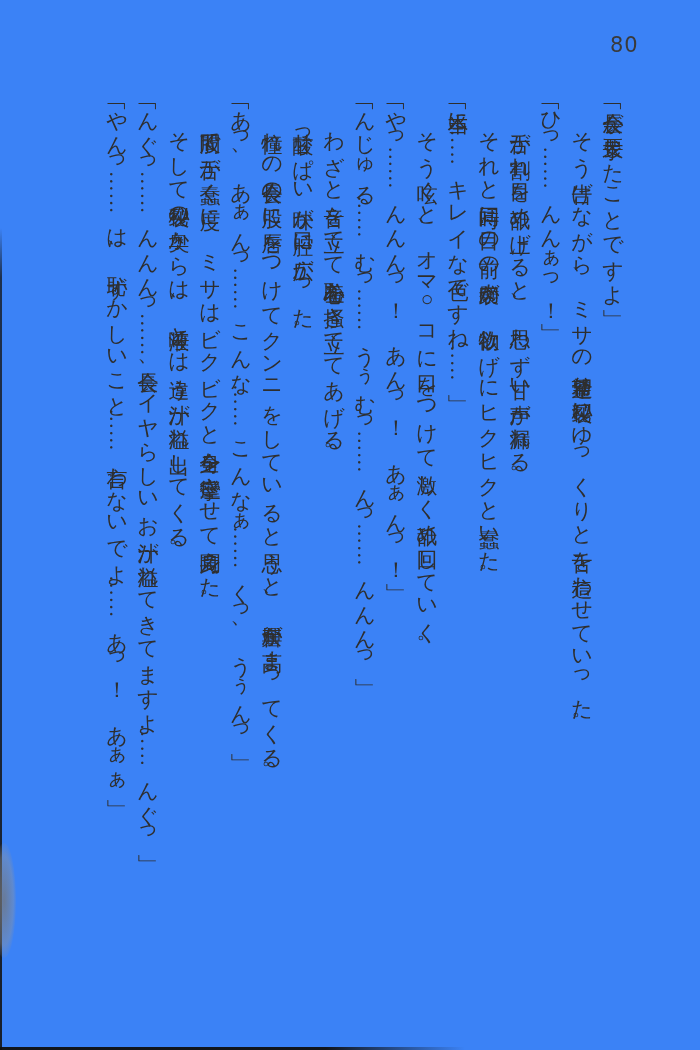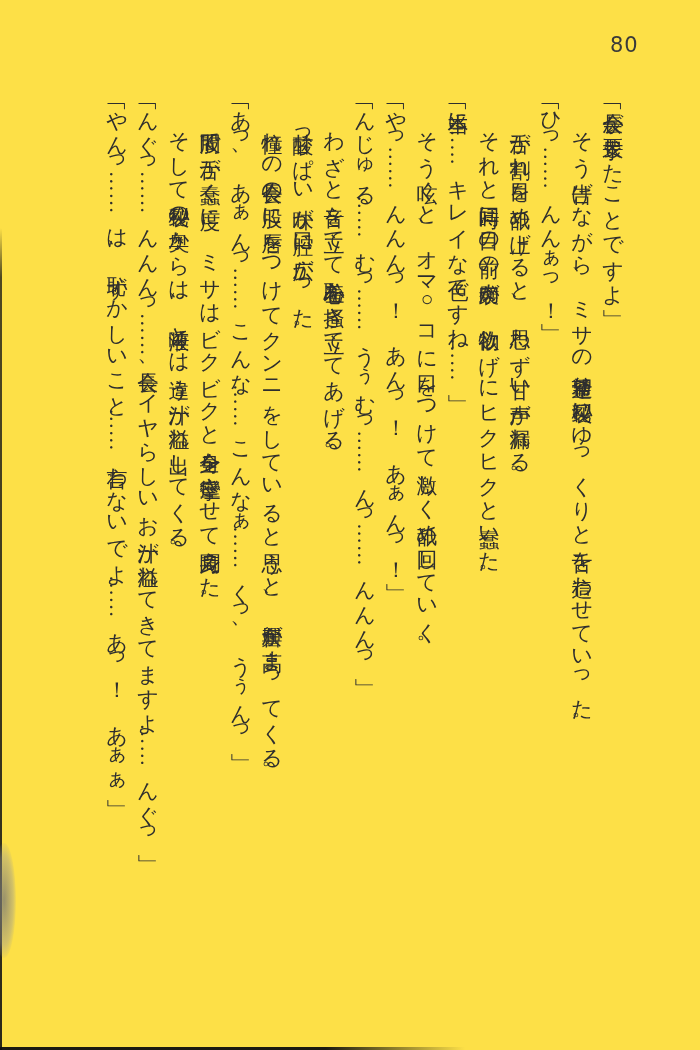--- a/index.html
+++ b/index.html
@@ -4,21 +4,21 @@
 <style>
   html, body {
     margin: 0;
     padding: 0;
     background: #ffffff;
   }
   .page {
     position: relative;
     width: 700px;
     height: 1050px;
-    background: #fde047;
+    background: #3b82f6;
     overflow: hidden;
     font-family: "Liberation Serif", "DejaVu Serif", serif;
   }
   .page-number {
     position: absolute;
     top: 33px;
     left: 610px;
     font-size: 21px;
     color: #3a3a3a;
     font-family: "DejaVu Sans", sans-serif;

